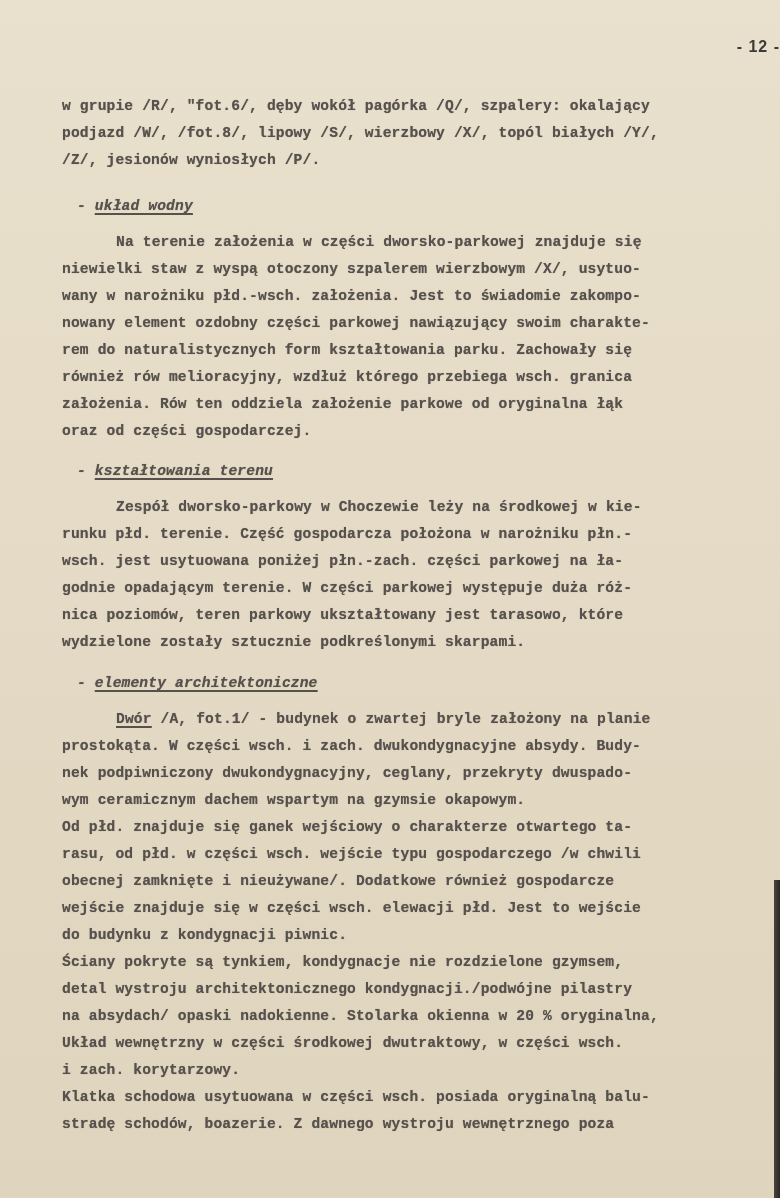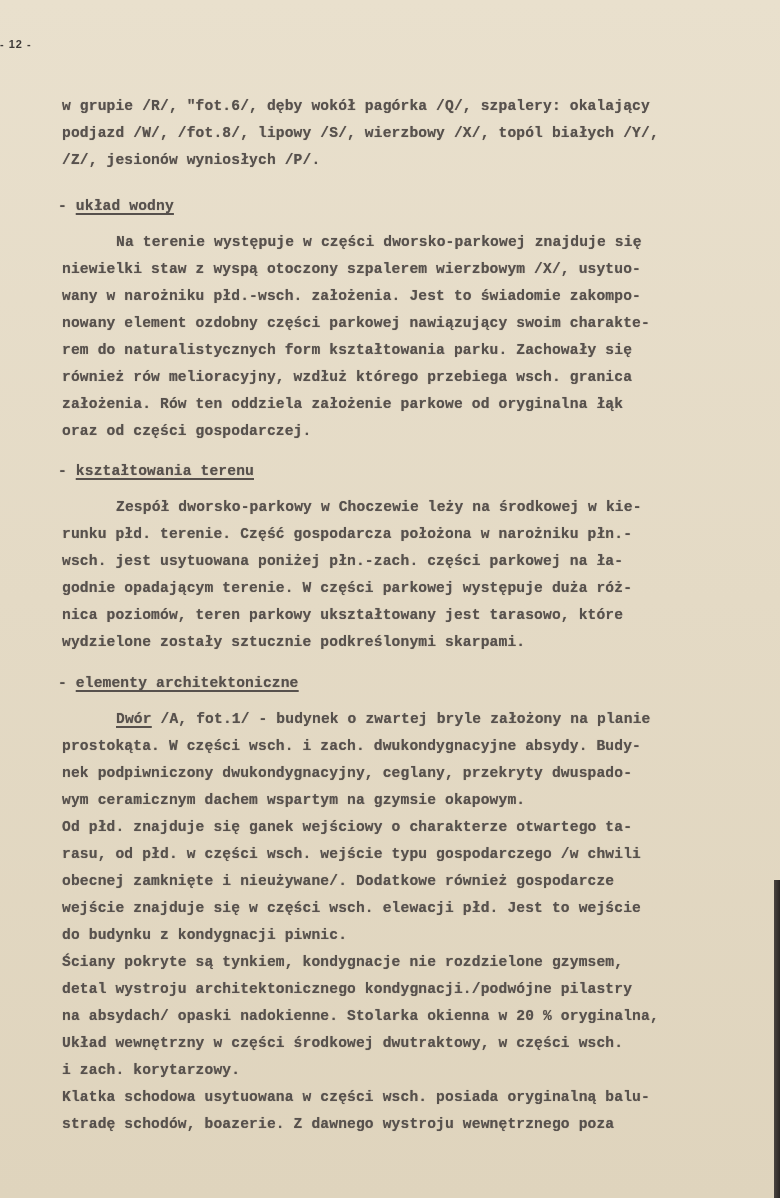--- a/index.html
+++ b/index.html
@@ -8,47 +8,47 @@
       background: #e6dcc8;
       background-image: linear-gradient(180deg, #e9e0cd 0%, #e4dac5 50%, #dfd4bd 100%);
       font-family: "Liberation Mono", "DejaVu Sans Mono", monospace;
       color: #5a5450;
     }
     .edge {
       position: absolute; right: 0; top: 880px; width: 6px; height: 318px;
       background: linear-gradient(90deg, #4a4440, #2a2624);
     }
     .page-num {
-      position: absolute; top: 38px; left: 0; width: 780px; text-align: left;
+      position: absolute; top: 38px; left: 0; width: 780px; text-align: right;
       font-family: "Liberation Sans", "DejaVu Sans", sans-serif;
-      font-weight: bold; font-size: 11px; color: #3e3a38; letter-spacing: 1px;
+      font-weight: bold; font-size: 16px; color: #3e3a38; letter-spacing: 1px;
     }
     .line {
       position: absolute; left: 62px; white-space: pre;
       font-weight: bold; font-size: 14.6px; letter-spacing: 0.15px;
       color: #57514d; text-shadow: 0 0 0.8px rgba(70,64,60,0.6);
     }
     .indent { left: 116px; }
-    .heading { left: 58px; }
+    .heading { left: 77px; font-style: italic; }
     .heading .u { text-decoration: underline; text-decoration-thickness: 2px; text-underline-offset: 3px; }
     .u { text-decoration: underline; text-decoration-thickness: 2px; text-underline-offset: 3px; }
   </style>
 </head>
 <body>
 
 <div class="edge"></div>
 
 <div class="page-num">- 12 -</div>
 
 <div class="line" style="top:98px">w grupie /R/, "fot.6/, dęby wokół pagórka /Q/, szpalery: okalający</div>
 <div class="line" style="top:125px">podjazd /W/, /fot.8/, lipowy /S/, wierzbowy /X/, topól białych /Y/,</div>
 <div class="line" style="top:152px">/Z/, jesionów wyniosłych /P/.</div>
 
 <div class="line heading" style="top:198px"><span>- </span><span class="u">układ wodny</span></div>
-<div class="line indent" style="top:234px">Na terenie występuje w części dworsko-parkowej znajduje się</div>
+<div class="line indent" style="top:234px">Na terenie założenia w części dworsko-parkowej znajduje się</div>
 <div class="line" style="top:261px">niewielki staw z wyspą otoczony szpalerem wierzbowym /X/, usytuo-</div>
 <div class="line" style="top:288px">wany w narożniku płd.-wsch. założenia. Jest to świadomie zakompo-</div>
 <div class="line" style="top:315px">nowany element ozdobny części parkowej nawiązujący swoim charakte-</div>
 <div class="line" style="top:342px">rem do naturalistycznych form kształtowania parku. Zachowały się</div>
 <div class="line" style="top:369px">również rów melioracyjny, wzdłuż którego przebiega wsch. granica</div>
 <div class="line" style="top:396px">założenia. Rów ten oddziela założenie parkowe od oryginalna łąk</div>
 <div class="line" style="top:423px">oraz od części gospodarczej.</div>
 
 <div class="line heading" style="top:463px"><span>- </span><span class="u">kształtowania terenu</span></div>
 <div class="line indent" style="top:499px">Zespół dworsko-parkowy w Choczewie leży na środkowej w kie-</div>

